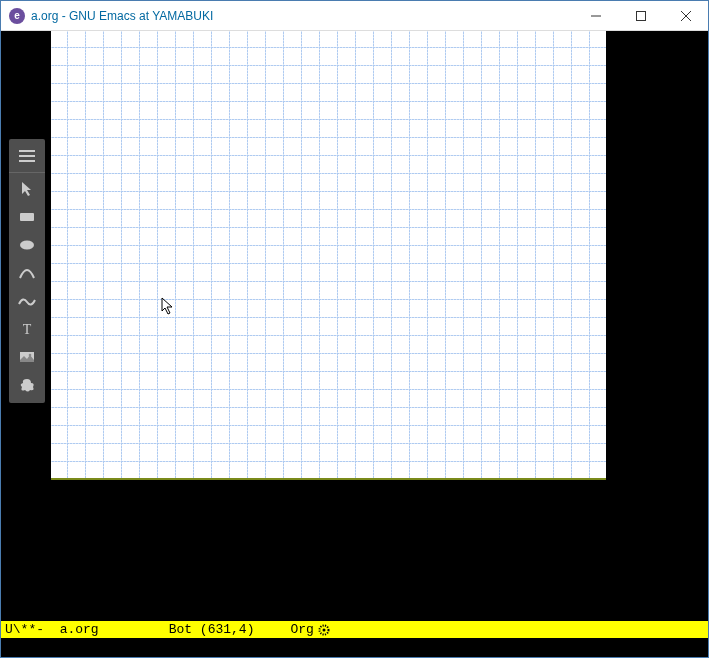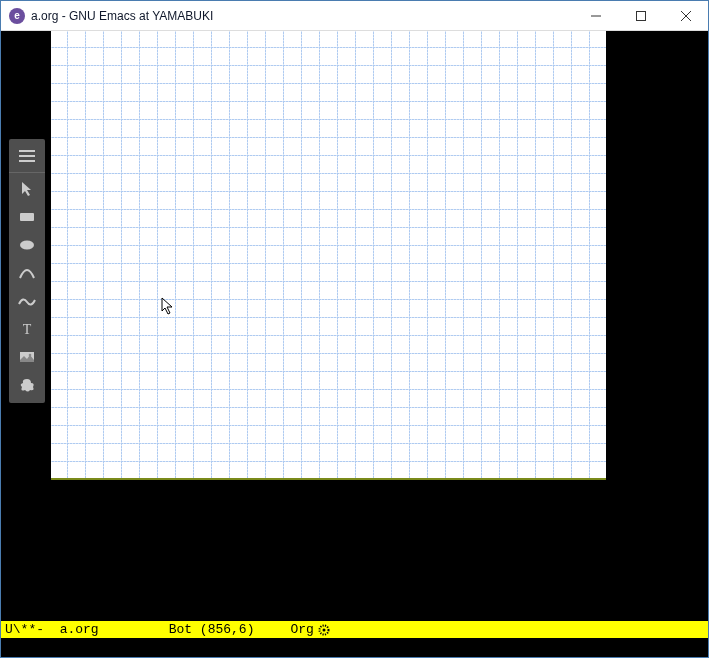--- a/index.html
+++ b/index.html
@@ -22,21 +22,21 @@
     .titlebar .app-icon {
       width: 16px; height: 16px;
       margin: 0 6px 0 8px;
       border-radius: 50%;
       background: #6b4e9e;
       display: flex; align-items: center; justify-content: center;
       color: #fff; font-size: 10px; font-weight: bold;
     }
     .titlebar .title {
       flex: 0 0 auto;
-      color: #0f172a;
+      color: #0369a1;
       font-size: 12px;
     }
     .titlebar .spacer { flex: 1; }
     .win-btn {
       width: 45px; height: 29px;
       display: flex; align-items: center; justify-content: center;
       color: #555;
     }
     .win-btn svg { width: 10px; height: 10px; }
     .client {
@@ -201,21 +201,21 @@
           <path d="M10 3 Q14 3 14 7 Q18 7 16 11 Q18 15 13 14 Q11 17 8 14 Q3 16 5 11 Q2 8 6 7 Q5 3 10 3 Z" fill="#ccc"></path>
         </svg>
     </div>
   </div>
 
   <div class="modeline">
     <span class="mseg">U\**- </span>
     <span class="mseg"> </span>
     <span class="mseg buf">a.org</span>
     <span class="gap1"></span>
-    <span class="mseg">Bot (856,6)</span>
+    <span class="mseg">Bot (631,4)</span>
     <span class="gap2"></span>
     <span class="mseg">Org</span>
     <svg class="gear" viewBox="0 0 12 12">
         <circle cx="6" cy="6" r="4.5" fill="none" stroke="#000" stroke-width="2" stroke-dasharray="1.2 1.2"></circle>
         <circle cx="6" cy="6" r="1.5" fill="#000"></circle>
       </svg>
   </div>
 
   <div class="minibuf"></div>
 </div>

